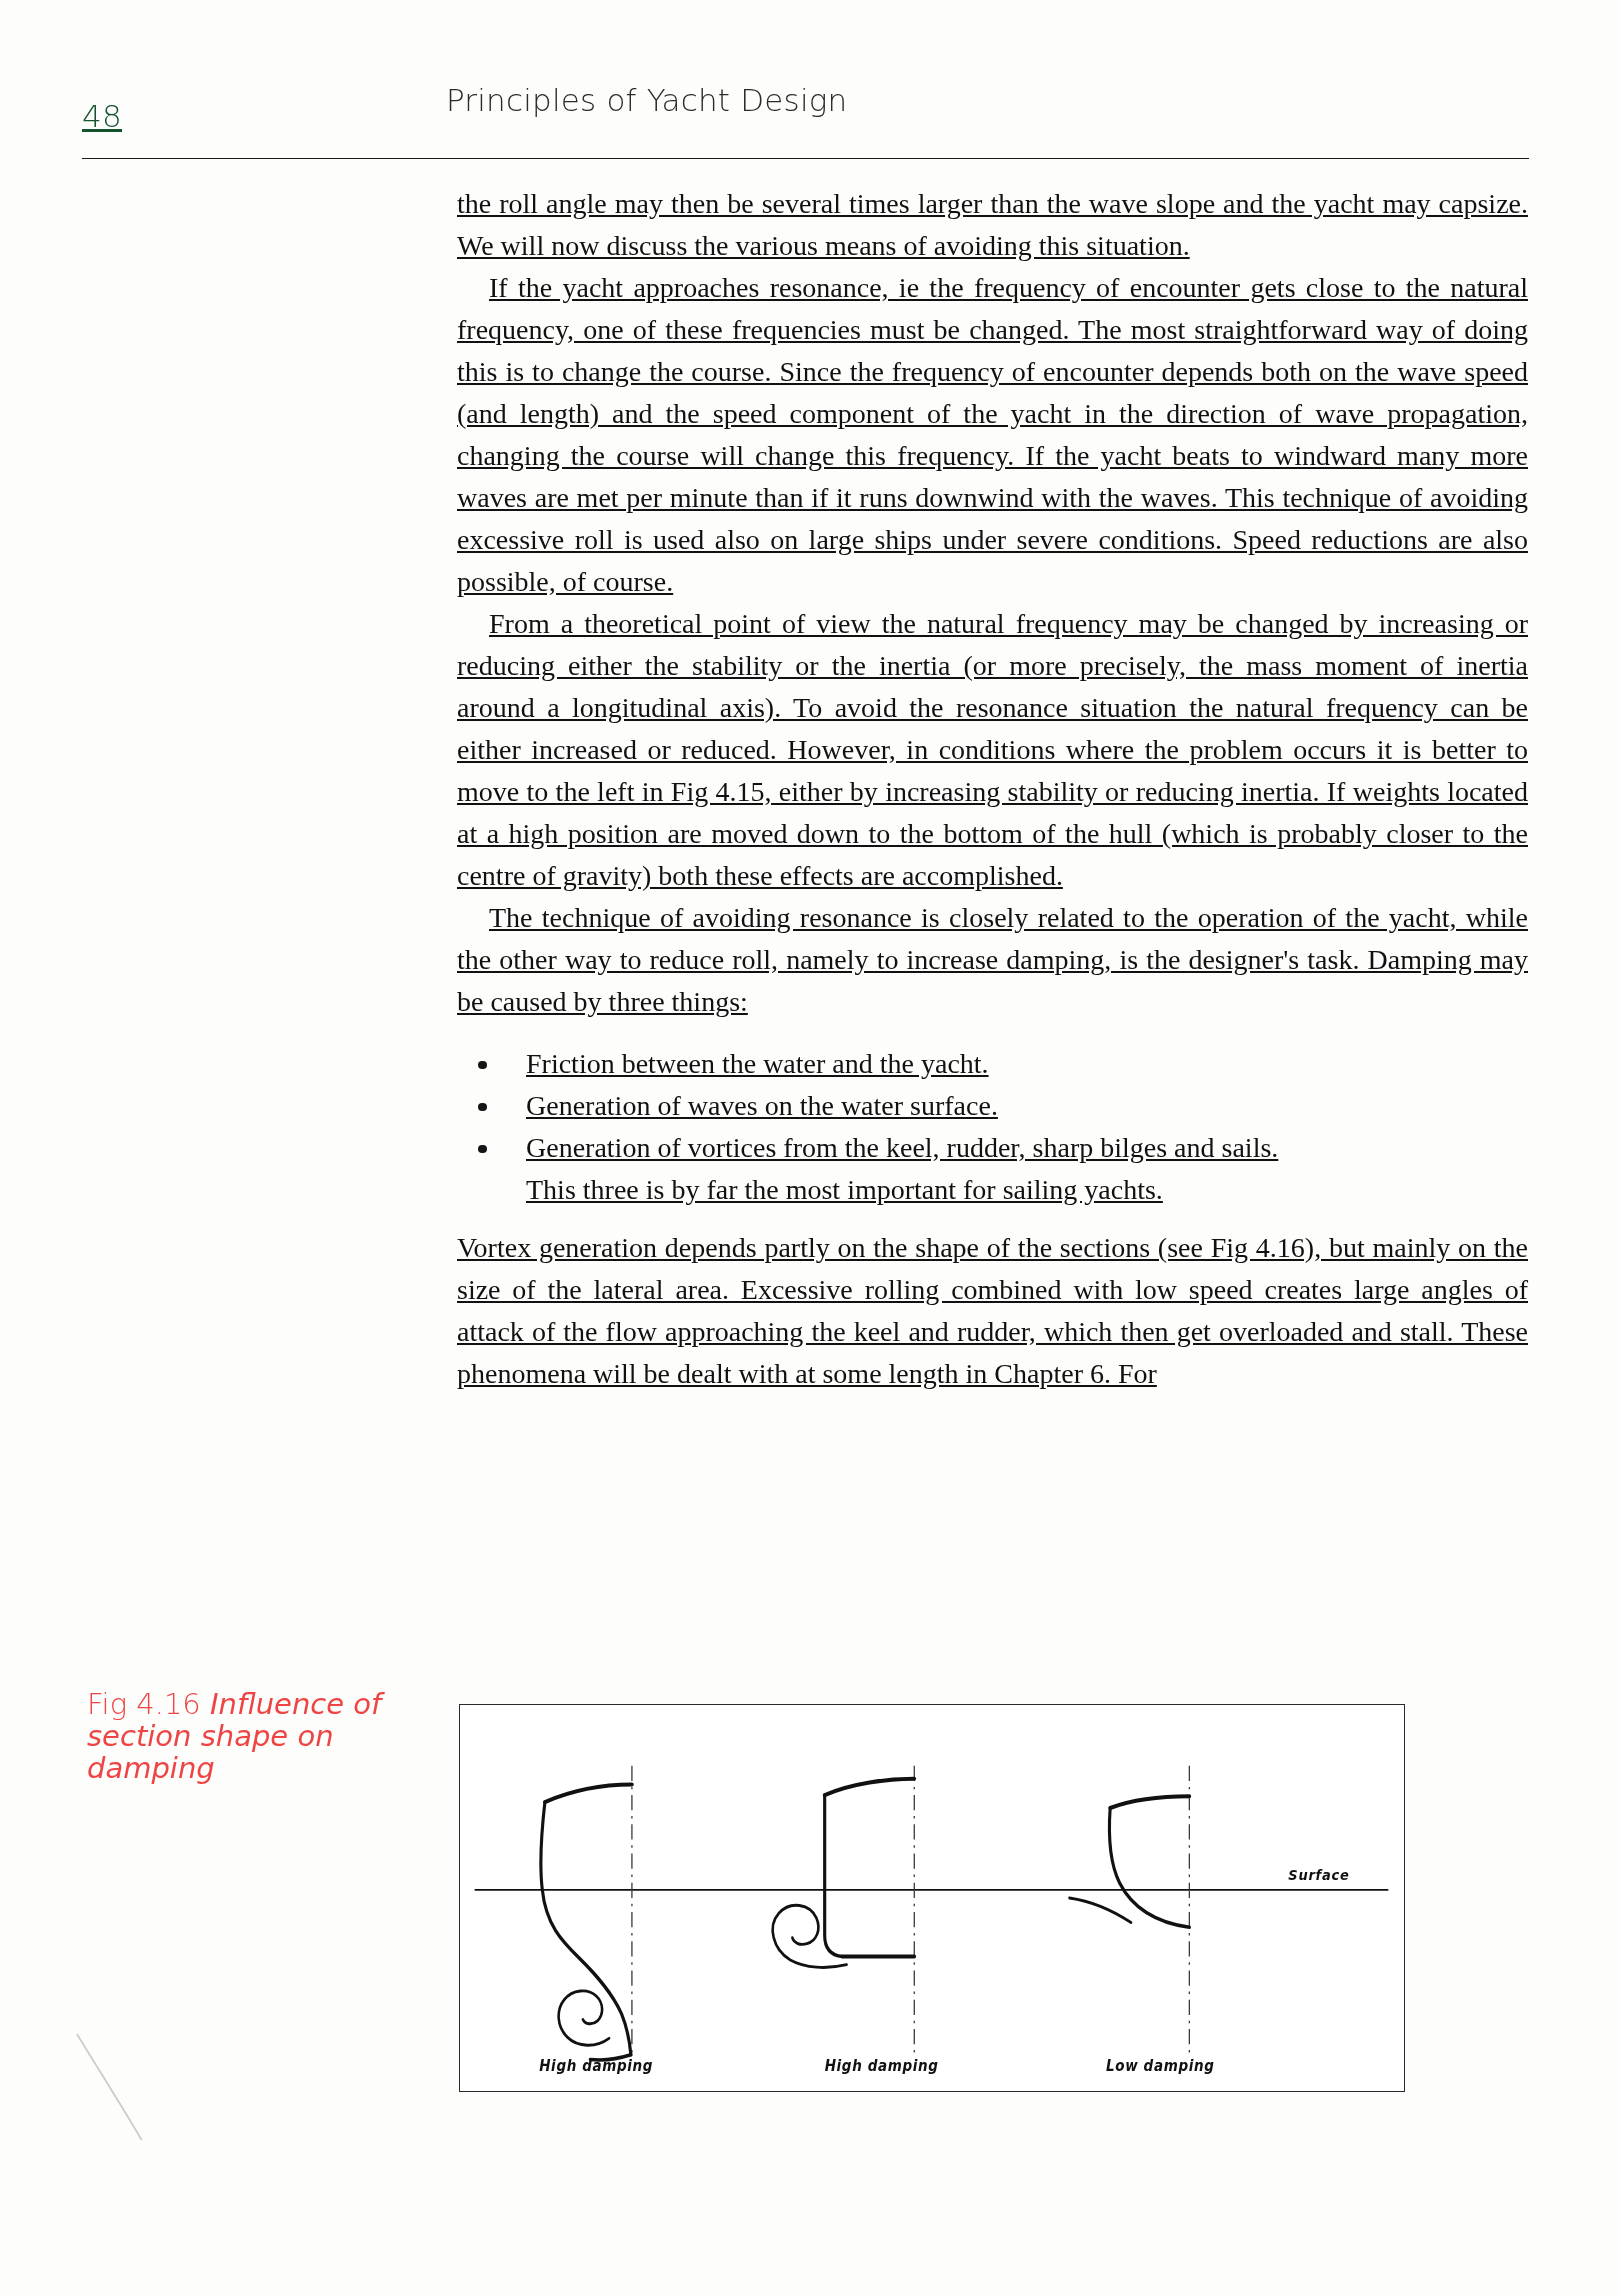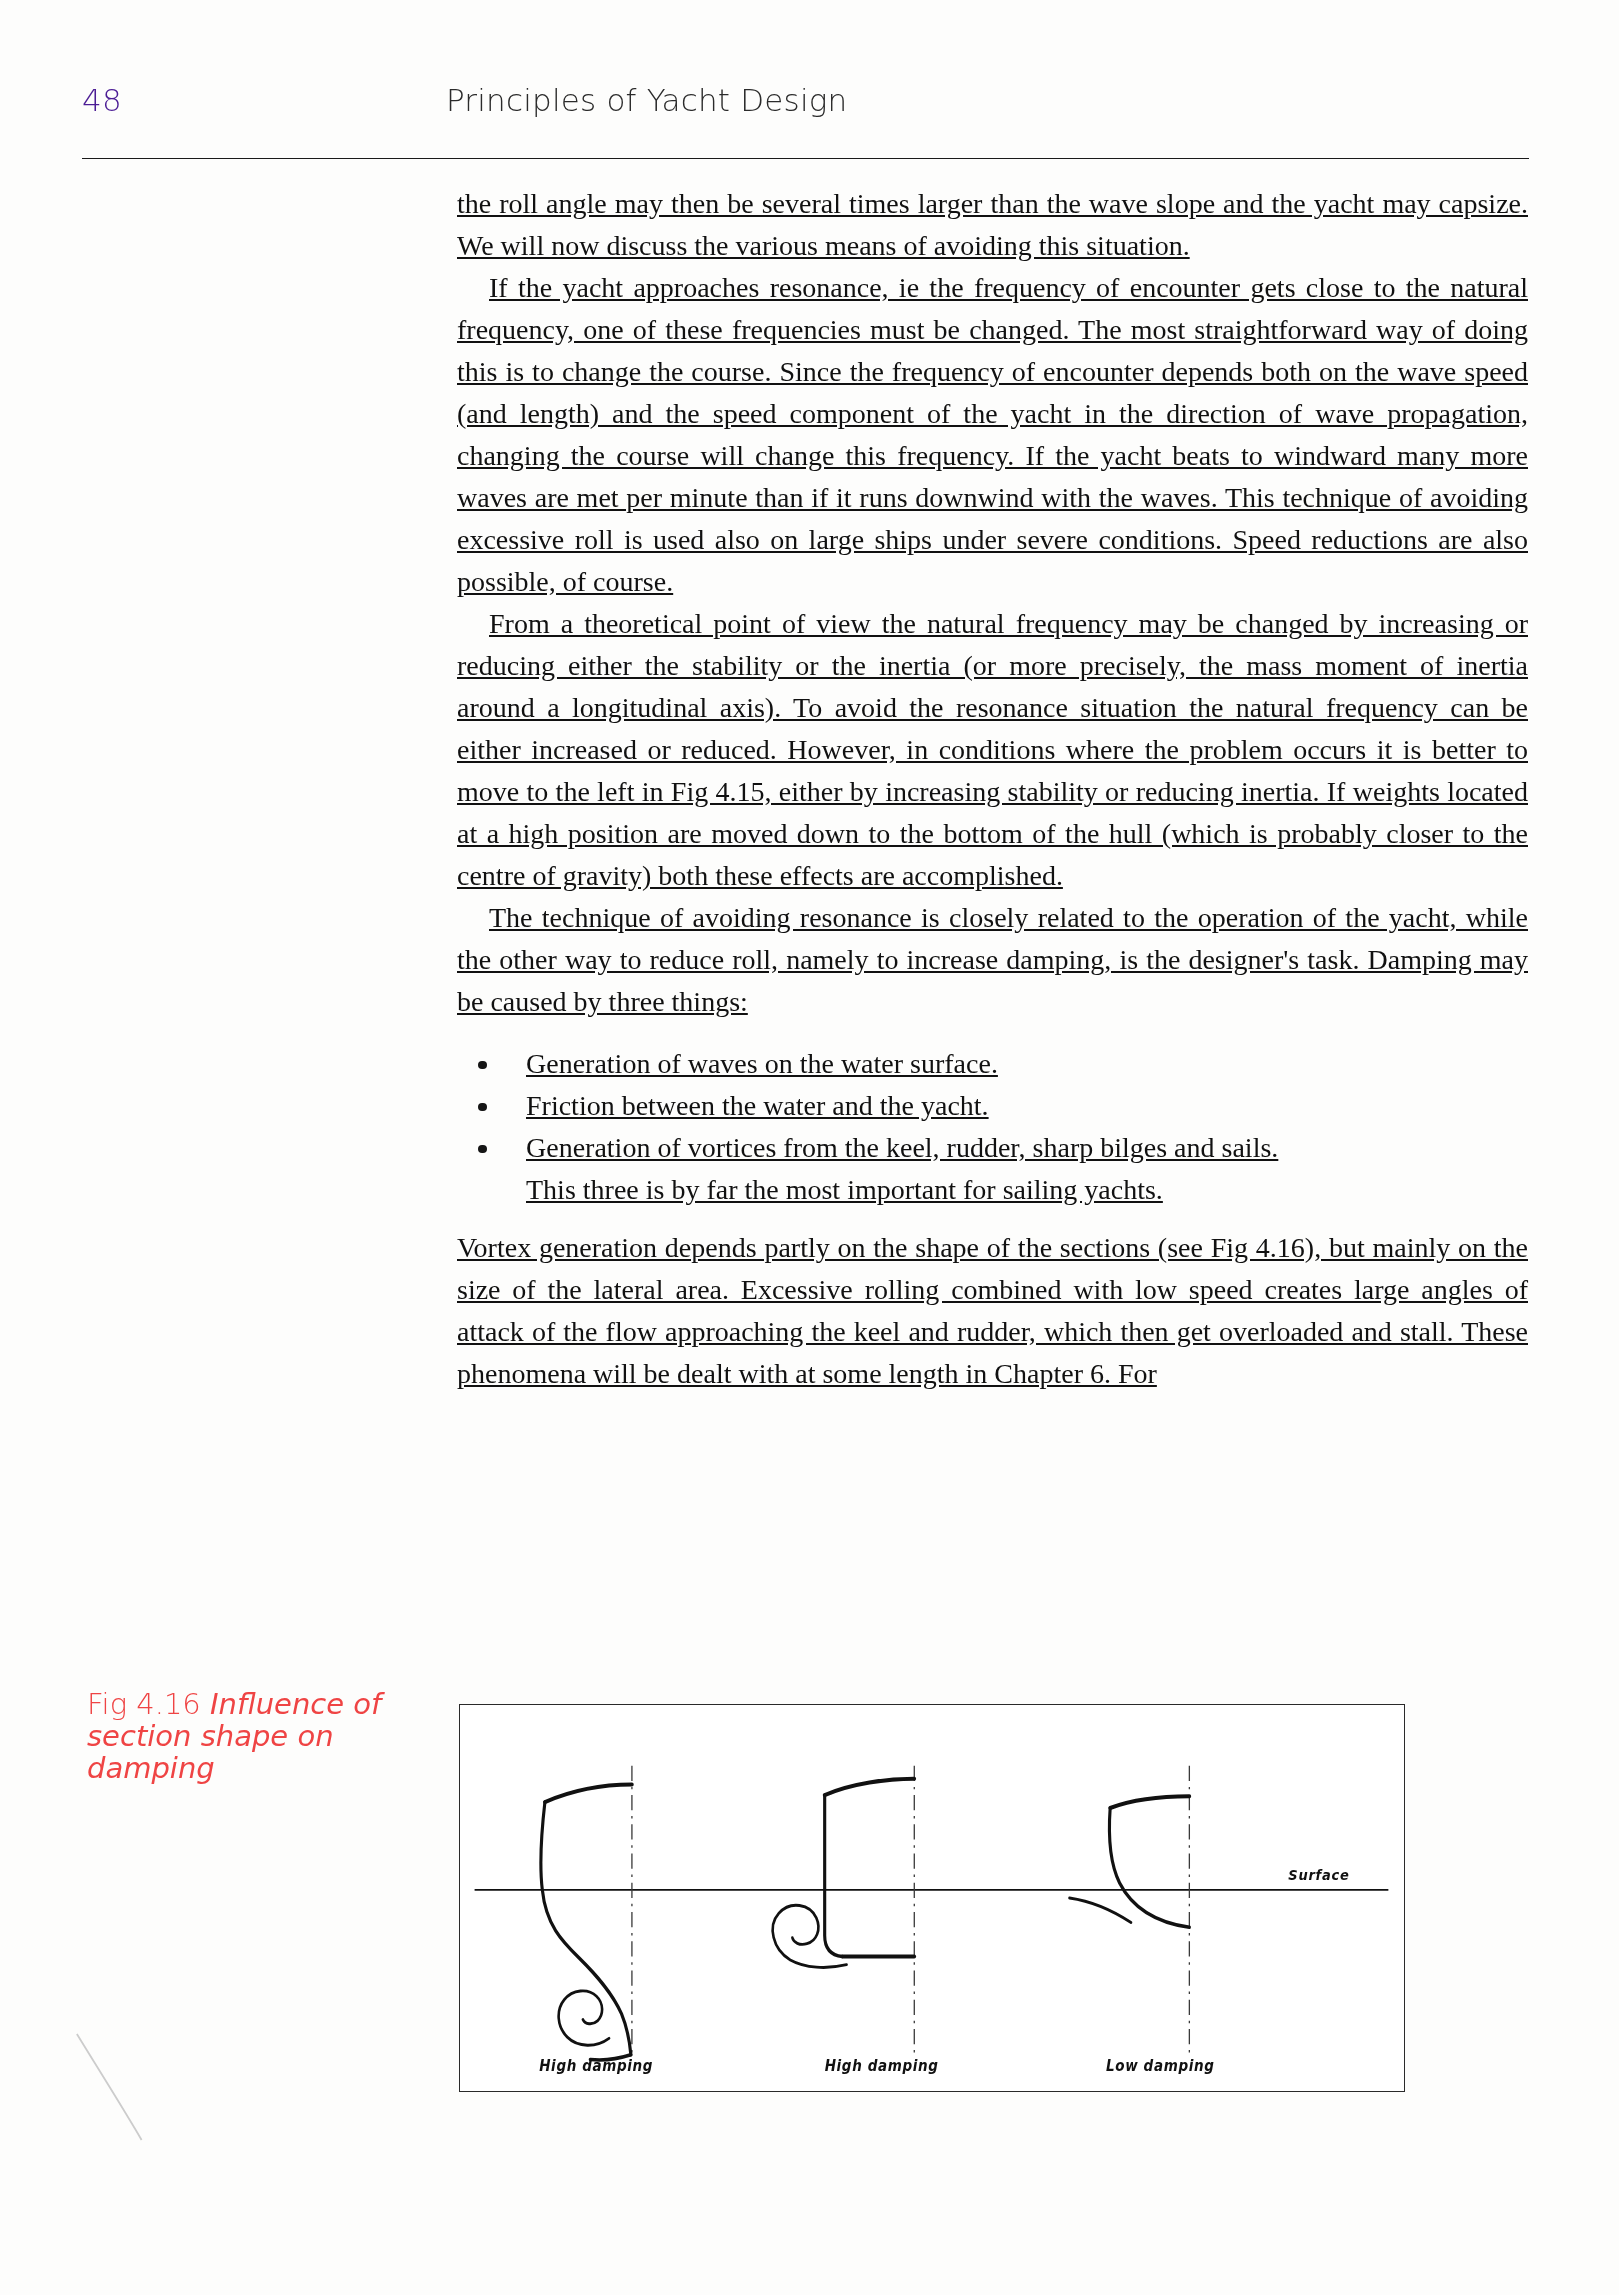--- a/index.html
+++ b/index.html
@@ -27,26 +27,27 @@
   #header {
     position: absolute;
     left: 82px;
     top: 82px;
     width: 1446px;
     height: 65px;
   }
   #folio {
     position: absolute;
     left: 0;
-    top: 0;
+    top: 16px;
     font-family: "DejaVu Sans", sans-serif;
     font-size: 31px;
     font-weight: 300;
-    color: #4c1d95;
+    color: #14532d;
     letter-spacing: 0.3px;
+    text-decoration: underline;
   }
   #running-title {
     position: absolute;
     left: 364px;
     top: 0;
     font-family: "DejaVu Sans", sans-serif;
     font-size: 31px;
     font-weight: 300;
     color: #2b2b2b;
     letter-spacing: 0.2px;
@@ -188,25 +189,25 @@
 
     <p class="ind">If the yacht approaches resonance, ie the frequency of encounter gets close to the natural frequency, one of these frequencies must be changed. The most straightforward way of doing this is to change the course. Since the frequency of encounter depends both on the wave speed (and length) and the speed component of the yacht in the direction of wave propagation, changing the course will change this frequency. If the yacht beats to windward many more waves are met per minute than if it runs downwind with the waves. This technique of avoiding excessive roll is used also on large ships under severe conditions. Speed reductions are also possible, of course.</p>
 
     <p class="ind">From a theoretical point of view the natural frequency may be changed by increasing or reducing either the stability or the inertia (or more precisely, the mass moment of inertia around a longitudinal axis). To avoid the resonance situation the natural frequency can be either increased or reduced. However, in conditions where the problem occurs it is better to move to the left in Fig 4.15, either by increasing stability or reducing inertia. If weights located at a high position are moved down to the bottom of the hull (which is probably closer to the centre of gravity) both these effects are accomplished.</p>
 
     <p class="ind">The technique of avoiding resonance is closely related to the operation of the yacht, while the other way to reduce roll, namely to increase damping, is the designer's task. Damping may be caused by three things:</p>
 
     <ul class="damp-list">
       <li>
         <span class="bullet"></span>
-        <span>Generation of waves on the water surface.</span>
+        <span>Friction between the water and the yacht.</span>
       </li>
       <li>
         <span class="bullet"></span>
-        <span>Friction between the water and the yacht.</span>
+        <span>Generation of waves on the water surface.</span>
       </li>
       <li>
         <span class="bullet"></span>
         <span>Generation of vortices from the keel, rudder, sharp bilges and sails.</span>
         <span class="cont">This three is by far the most important for sailing yachts.</span>
       </li>
     </ul>
 
     <p class="gap-before">Vortex generation depends partly on the shape of the sections (see Fig 4.16), but mainly on the size of the lateral area. Excessive rolling combined with low speed creates large angles of attack of the flow approaching the keel and rudder, which then get overloaded and stall. These phenomena will be dealt with at some length in Chapter 6. For</p>
   </div>

